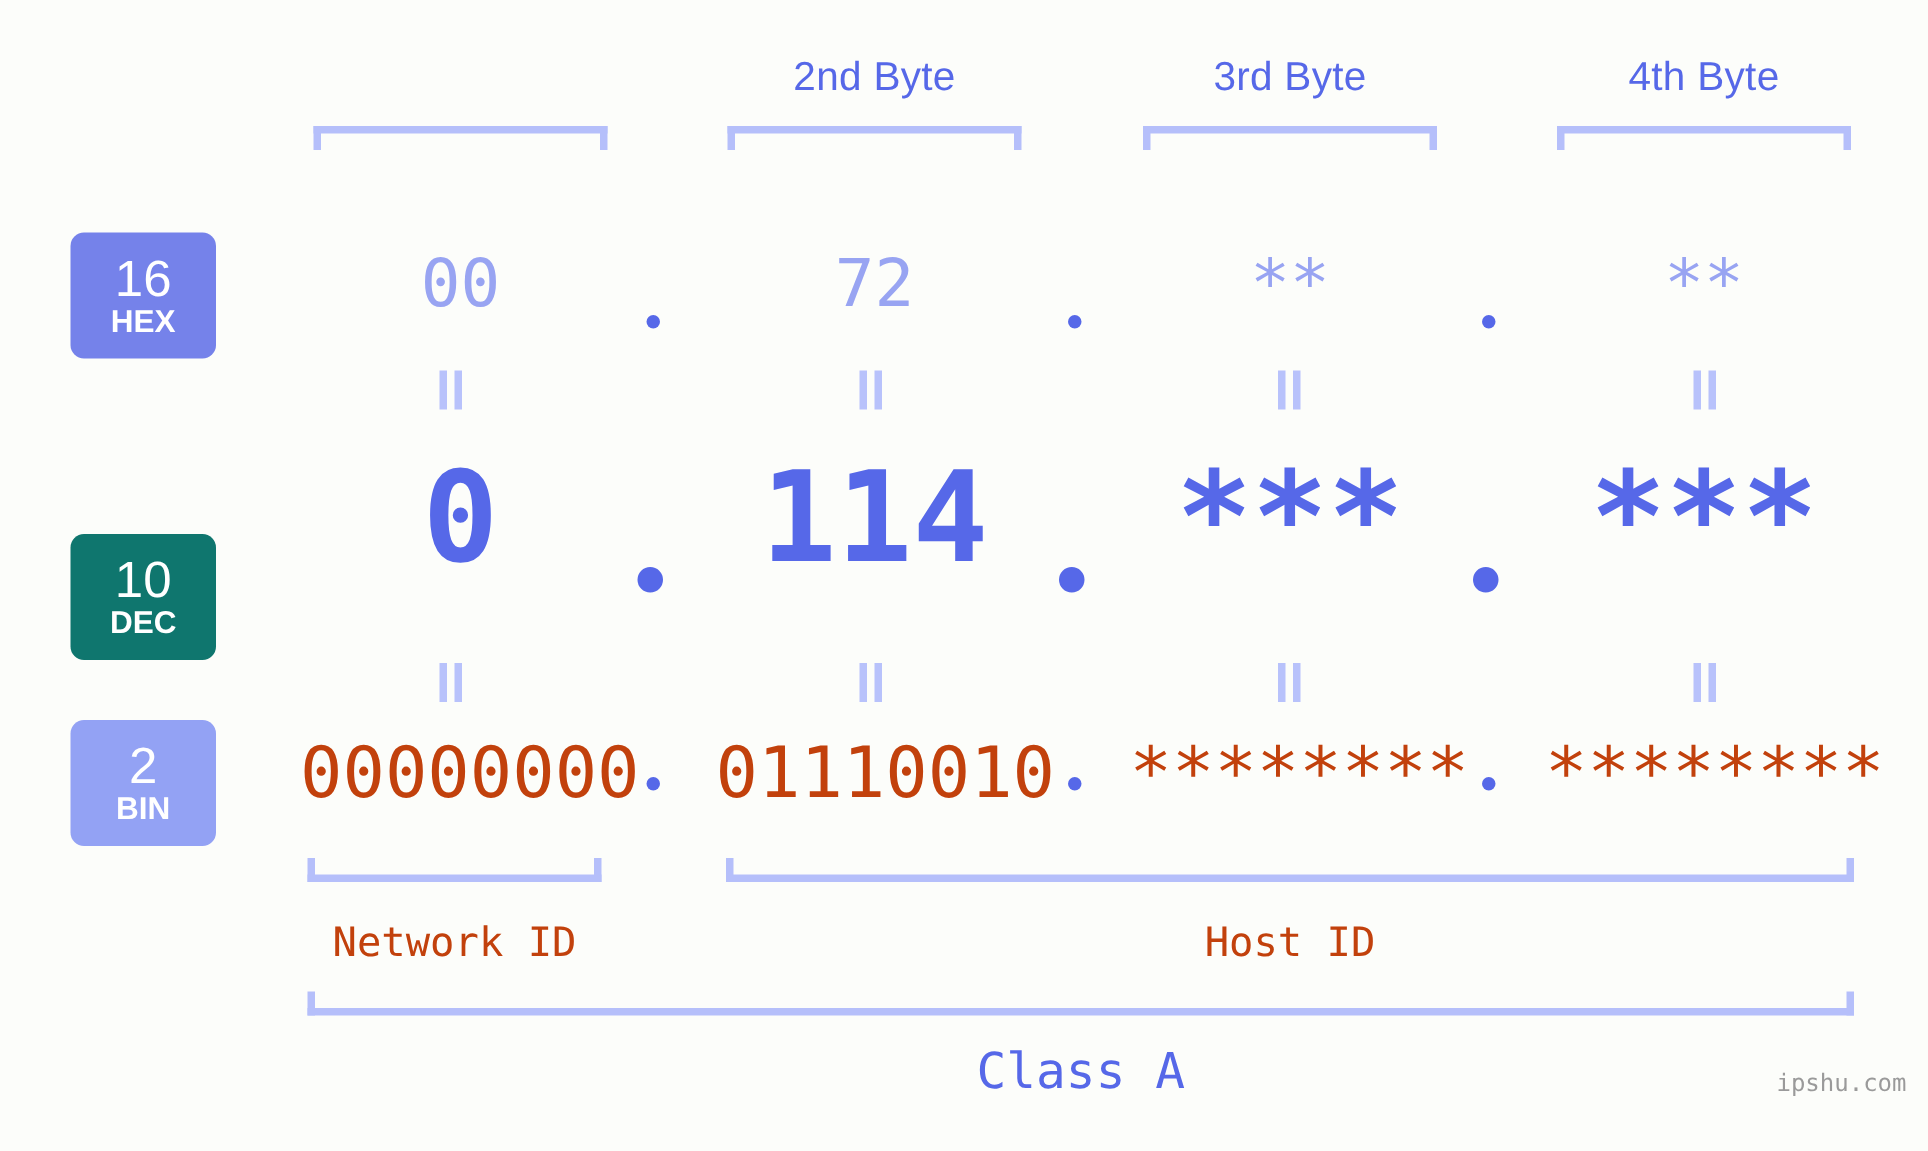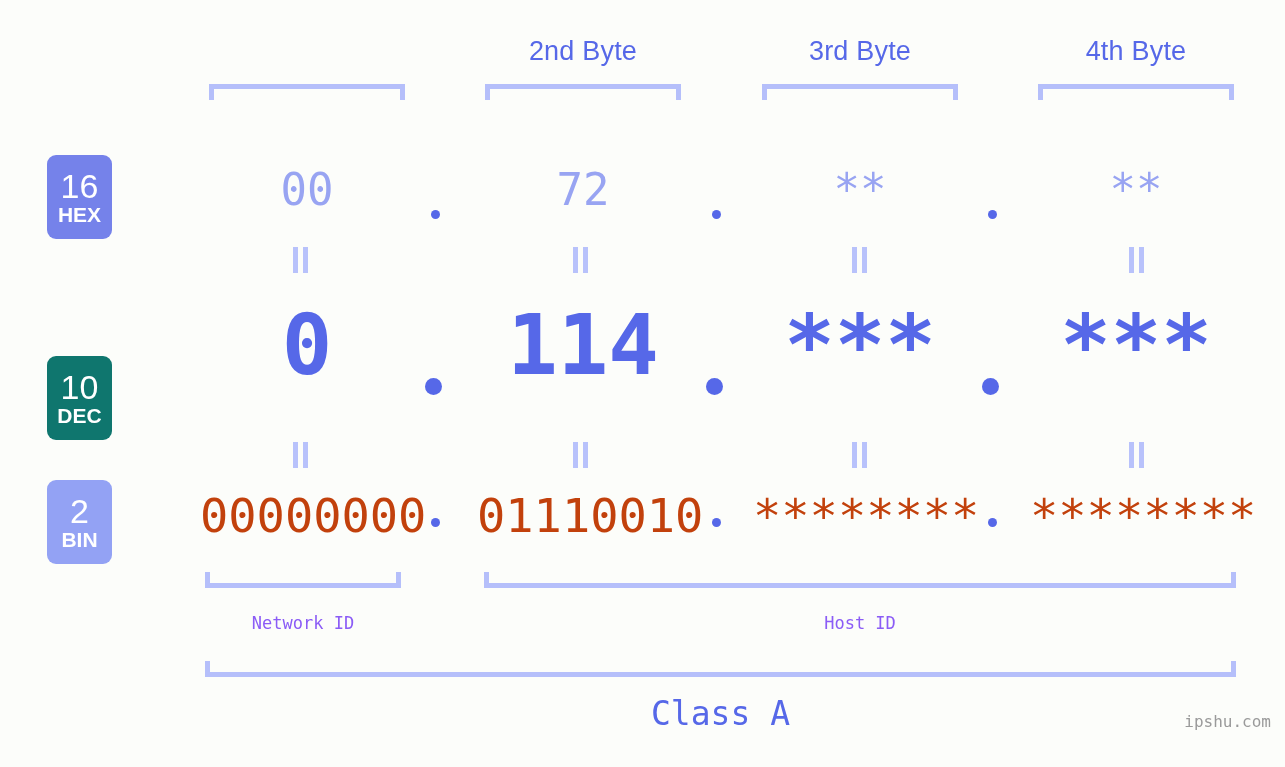--- a/index.html
+++ b/index.html
@@ -35,21 +35,21 @@
     border-top: 5px solid #b5bffa;
     border-left: 5px solid #b5bffa;
     border-right: 5px solid #b5bffa;
     box-sizing: border-box;
   }
 
   
   .badge {
     position: absolute;
     left: 47px;
-    width: 65px;
+    width: 97px;
     border-radius: 9px;
     color: #ffffff;
     display: flex;
     flex-direction: column;
     align-items: center;
     justify-content: center;
     font-family: "Liberation Sans", sans-serif;
   }
   .badge .num {
     font-size: 34px;
@@ -111,22 +111,22 @@
     position: absolute;
     height: 16px;
     border-bottom: 5px solid #b5bffa;
     border-left: 5px solid #b5bffa;
     border-right: 5px solid #b5bffa;
     box-sizing: border-box;
   }
   .id-label {
     position: absolute;
     font-family: "DejaVu Sans Mono", monospace;
-    font-size: 17px;
-    color: #8b5cf6;
+    font-size: 27px;
+    color: #c2410c;
     text-align: center;
     white-space: nowrap;
   }
   #class-label {
     position: absolute;
     font-family: "DejaVu Sans Mono", monospace;
     font-size: 33px;
     color: #5668e8;
     text-align: center;
     white-space: nowrap;

